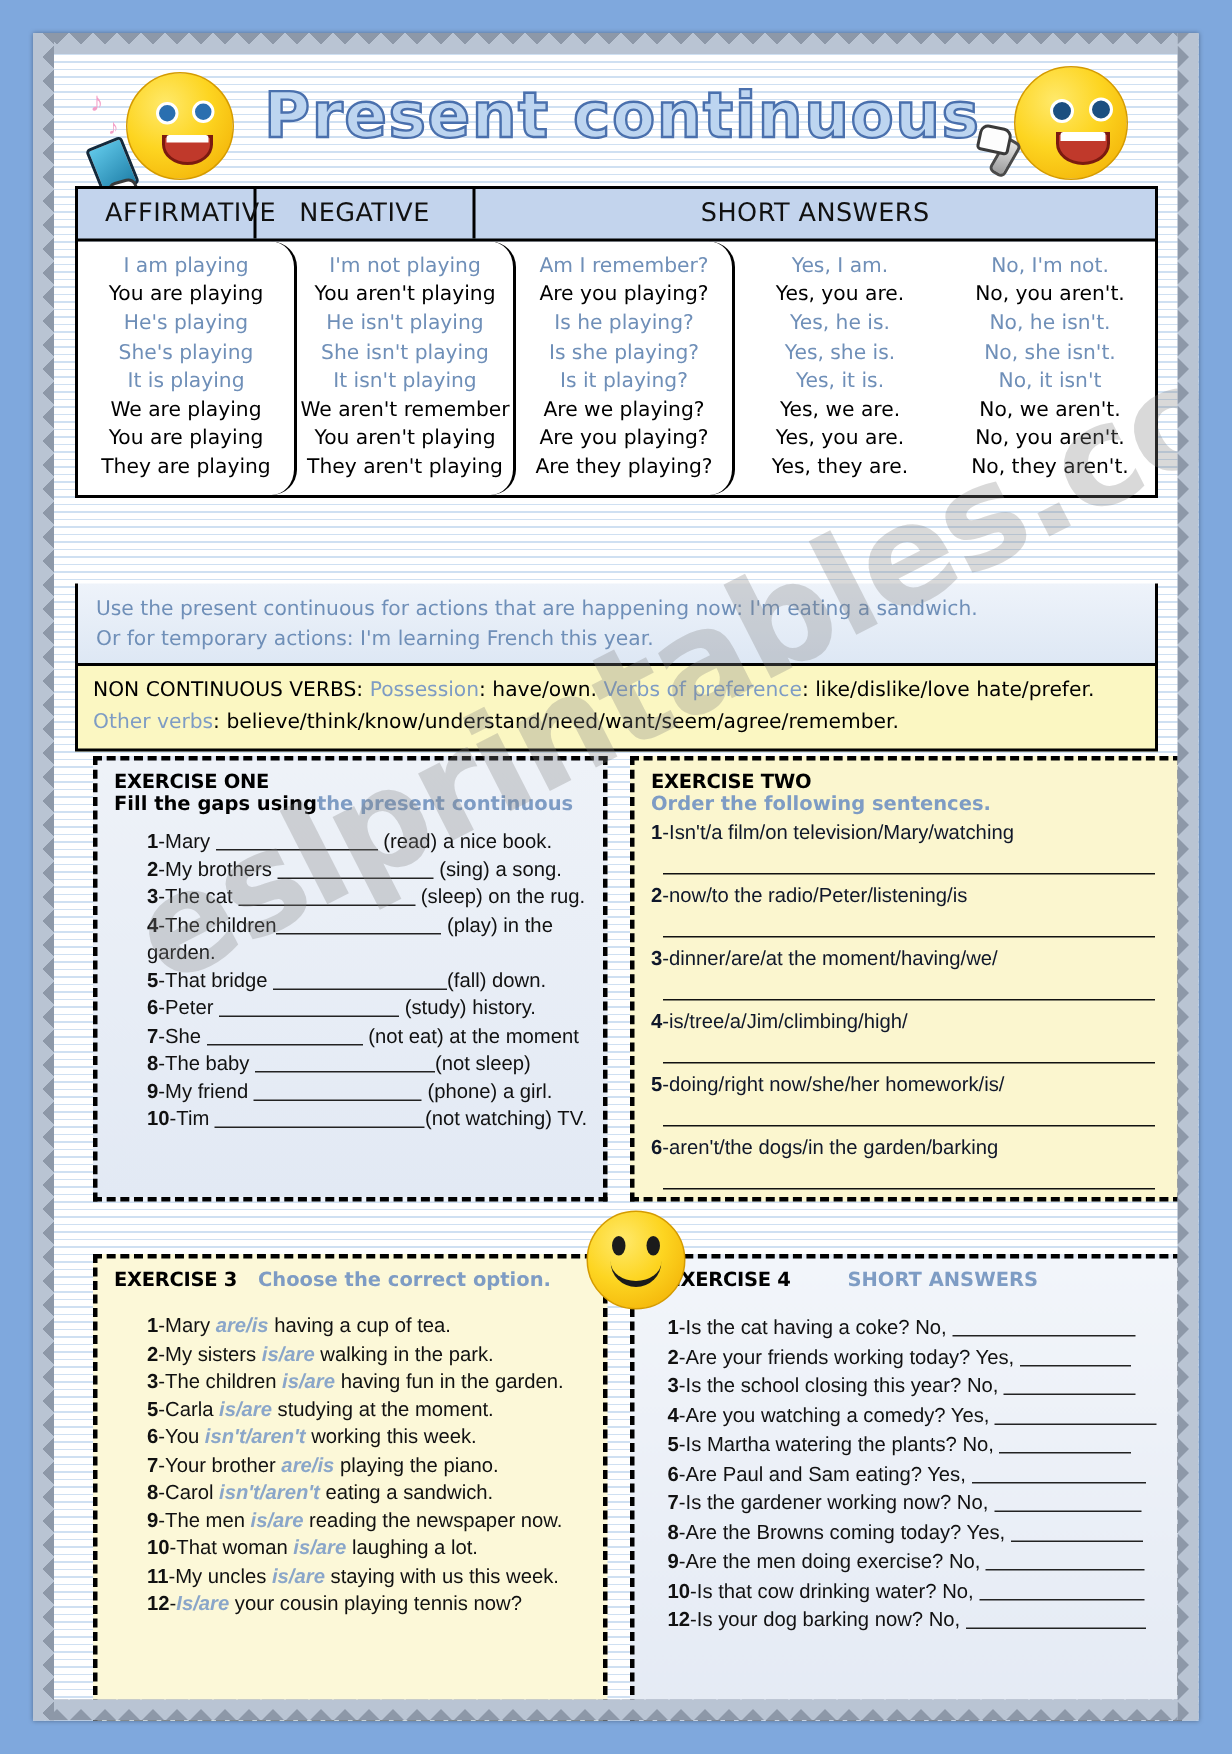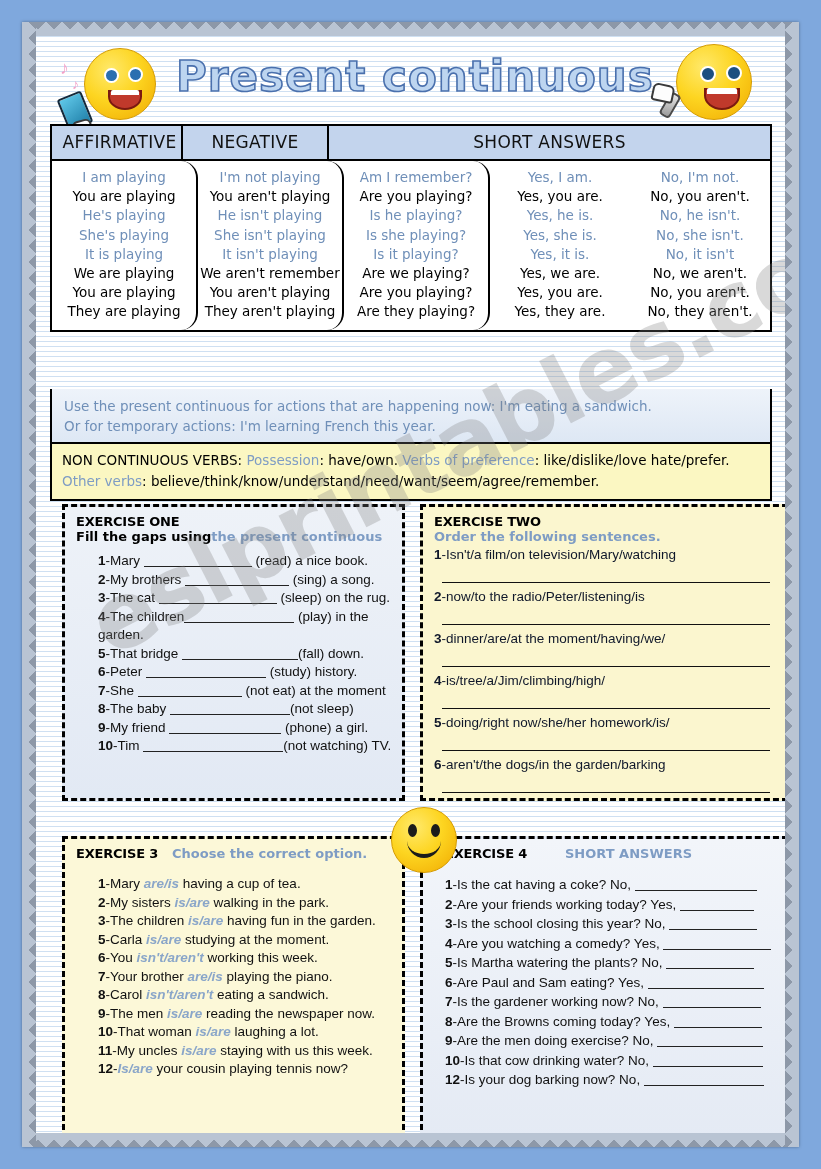--- a/index.html
+++ b/index.html
@@ -176,21 +176,21 @@
     border-bottom: 2px solid #000;
   }
   .th {
     font-family: "DejaVu Sans", sans-serif;
     font-size: 17px;
     color: #111;
     text-align: center;
     padding: 6px 0 7px;
     letter-spacing: .3px;
   }
-  .th.c1 { width: 131px; border-right: 2px solid #000; text-align: center; padding-left: 6px; }
+  .th.c1 { width: 119px; border-right: 2px solid #000; text-align: center; padding-left: 18px; }
   .th.c2 { width: 146px; border-right: 2px solid #000; }
   .th.c3 { width: 146px; border-right: 2px solid #000; }
   .th.c4 { flex: 1; }
 
   #tbody { display: flex; }
   .col {
     padding: 7px 0 8px;
     border-radius: 17px;
   }
   .col.c1 { width: 146px; border-right: 2px solid #000; }

